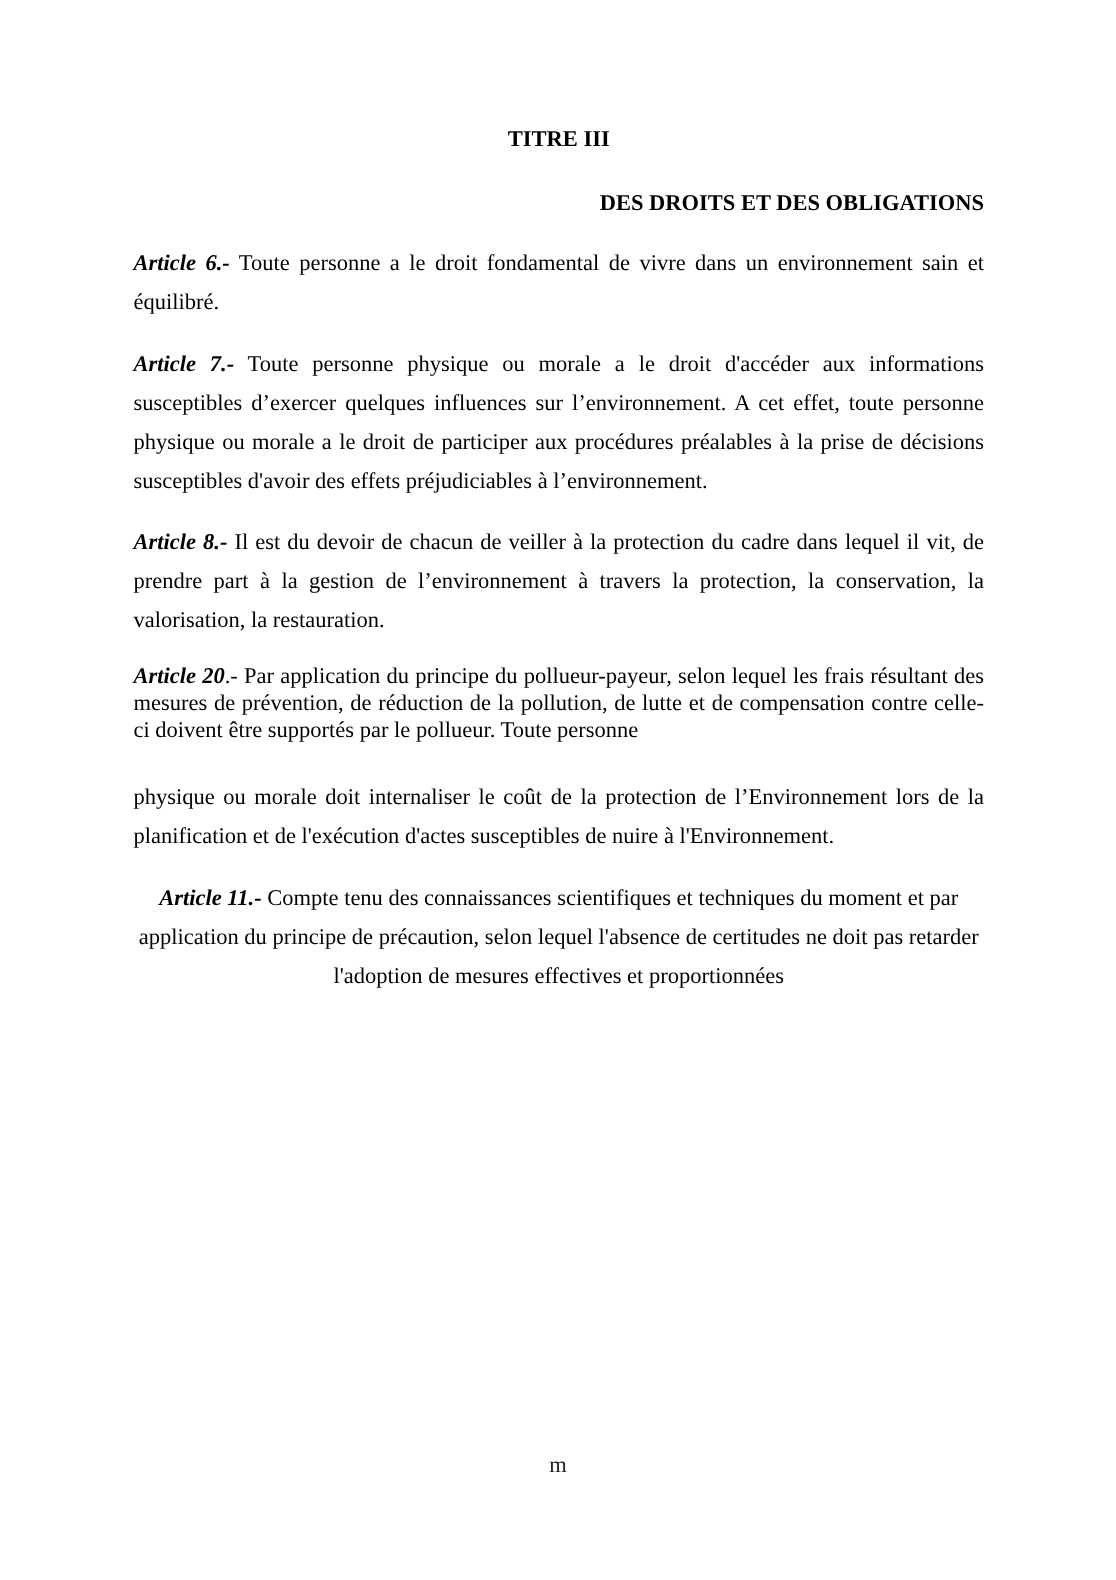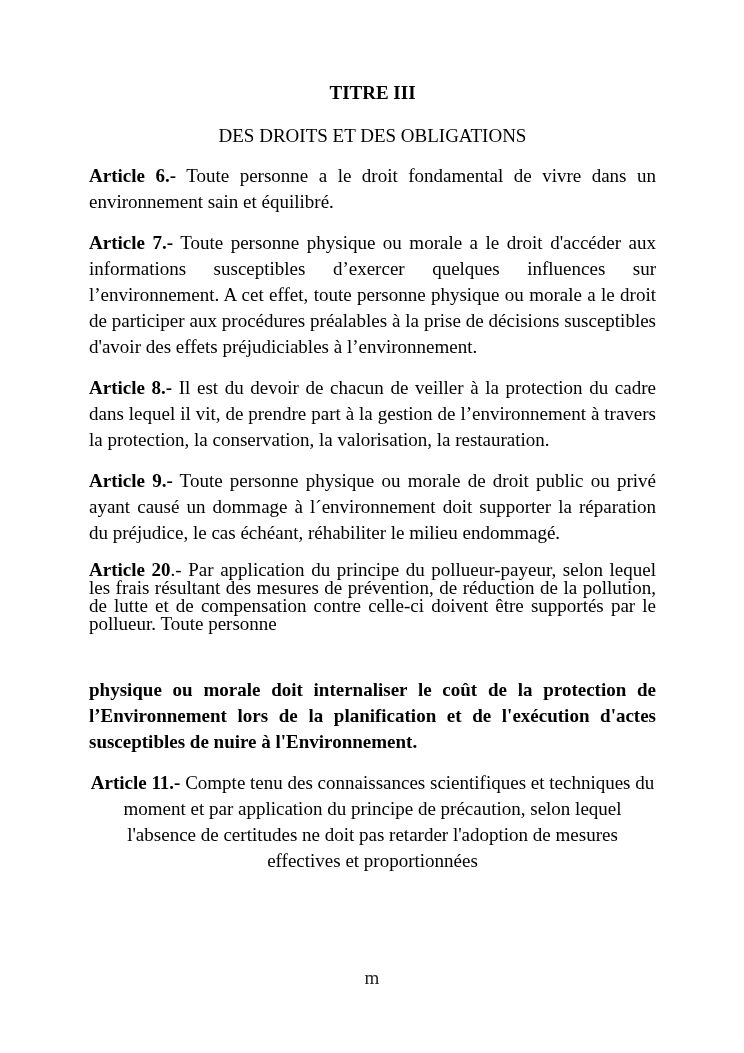--- a/index.html
+++ b/index.html
@@ -8,50 +8,50 @@
     background: #ffffff;
   }
   .page {
     position: relative;
     width: 744px;
     height: 1053px;
     background: #ffffff;
     box-sizing: border-box;
     padding: 80px 88px 0 89px;
     font-family: "Liberation Serif", "DejaVu Serif", serif;
-    font-size: 19px;
+    font-size: 15px;
     color: #000000;
     overflow: hidden;
   }
   .doc-title {
     text-align: center;
     font-weight: bold;
     line-height: 26px;
     margin: 0 0 17px 0;
   }
   .doc-subtitle {
-    text-align: center;
-    font-weight: normal;
+    text-align: right;
+    font-weight: bold;
     line-height: 26px;
     margin: 0 0 14px 0;
   }
   .para {
     text-align: justify;
     line-height: 26px;
     margin: 0 0 15px 0;
   }
   .para .art-label {
     font-weight: bold;
+    font-style: italic;
   }
   .para.single {
     line-height: 18px;
   }
   .para.gap-top {
-    margin-top: 44px;
-    font-weight: bold;
+    margin-top: 23px;
   }
   .para.left {
     text-align: center;
   }
   .page-footer {
     position: absolute;
     left: 0;
     right: 0;
     bottom: 68px;
     text-align: center;
@@ -67,21 +67,20 @@
   <div class="doc-title">TITRE III</div>
 
   <div class="doc-subtitle">DES DROITS ET DES OBLIGATIONS</div>
 
   <p class="para"><span class="art-label">Article 6.-</span><span></span><span> Toute personne a le droit fondamental de vivre dans un environnement sain et équilibré.</span></p>
 
   <p class="para"><span class="art-label">Article 7.-</span><span></span><span> Toute personne physique ou morale a le droit d'accéder aux informations susceptibles d’exercer quelques influences sur l’environnement. A cet effet, toute personne physique ou morale a le droit de participer aux procédures préalables à la prise de décisions susceptibles d'avoir des effets préjudiciables à l’environnement.</span></p>
 
   <p class="para"><span class="art-label">Article 8.-</span><span></span><span> Il est du devoir de chacun de veiller à la protection du cadre dans lequel il vit, de prendre part à la gestion de l’environnement à travers la protection, la conservation, la valorisation, la restauration.</span></p>
 
-  <p class="para"><span class="art-label">Article 9.-</span><span></span><span> Toute personne physique ou morale de droit public ou privé ayant causé un dommage à l´environnement doit supporter la réparation du préjudice, le cas échéant, réhabiliter le milieu endommagé.</span></p>
 
   <p class="para single"><span class="art-label">Article 20</span><span>.-</span><span> Par application du principe du pollueur-payeur, selon lequel les frais résultant des mesures de prévention, de réduction de la pollution, de lutte et de compensation contre celle-ci doivent être supportés par le pollueur. Toute personne</span></p>
 
   <p class="para gap-top"><span>physique ou morale doit internaliser le coût de la protection de l’Environnement lors de la planification et de l'exécution d'actes susceptibles de nuire à l'Environnement.</span></p>
 
   <p class="para left"><span class="art-label">Article 11.-</span><span></span><span> Compte tenu des connaissances scientifiques et techniques du moment et par application du principe de précaution, selon lequel l'absence de certitudes ne doit pas retarder l'adoption de mesures effectives et proportionnées</span></p>
 
   <div class="page-footer">m</div>
 
 </div>

